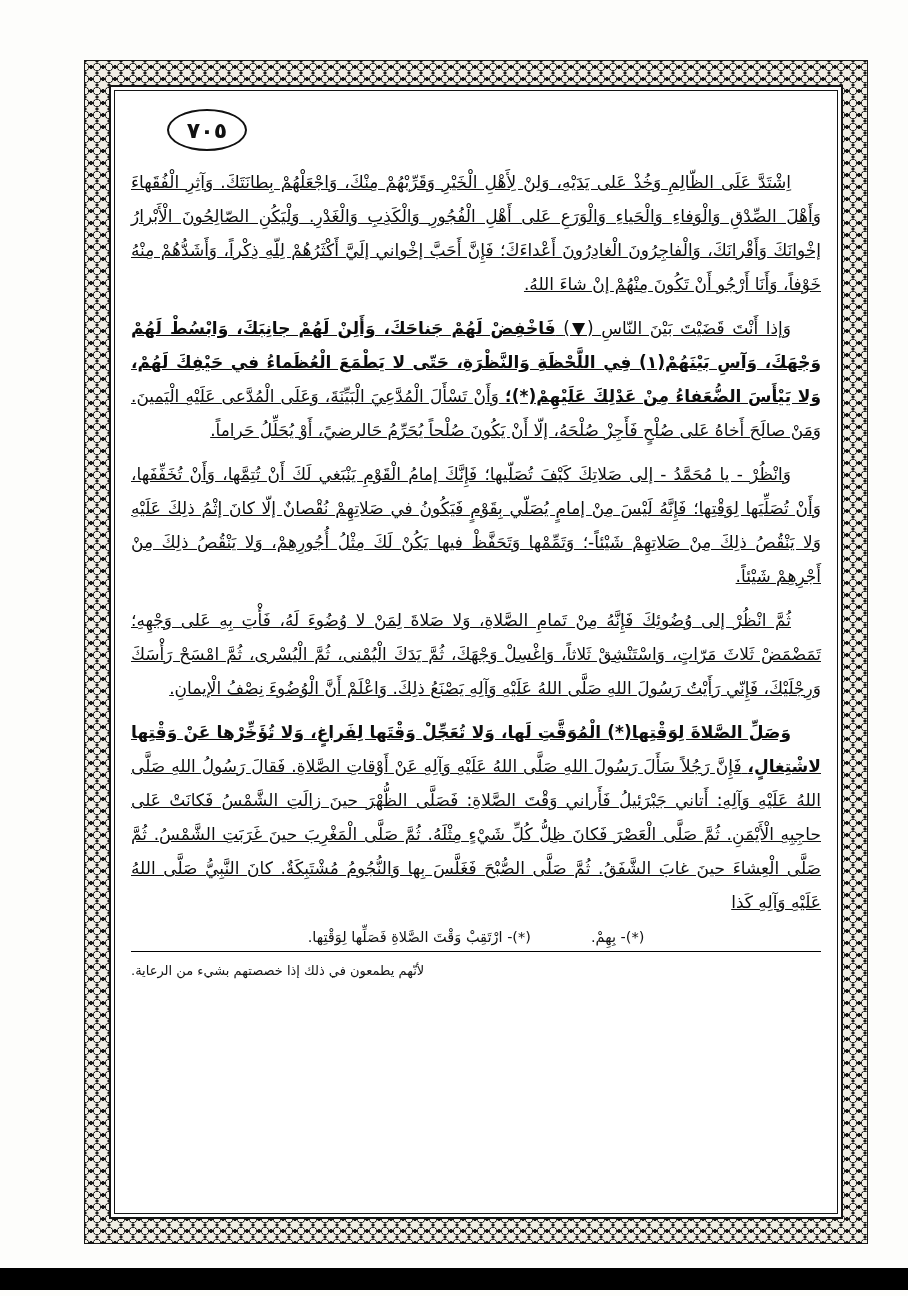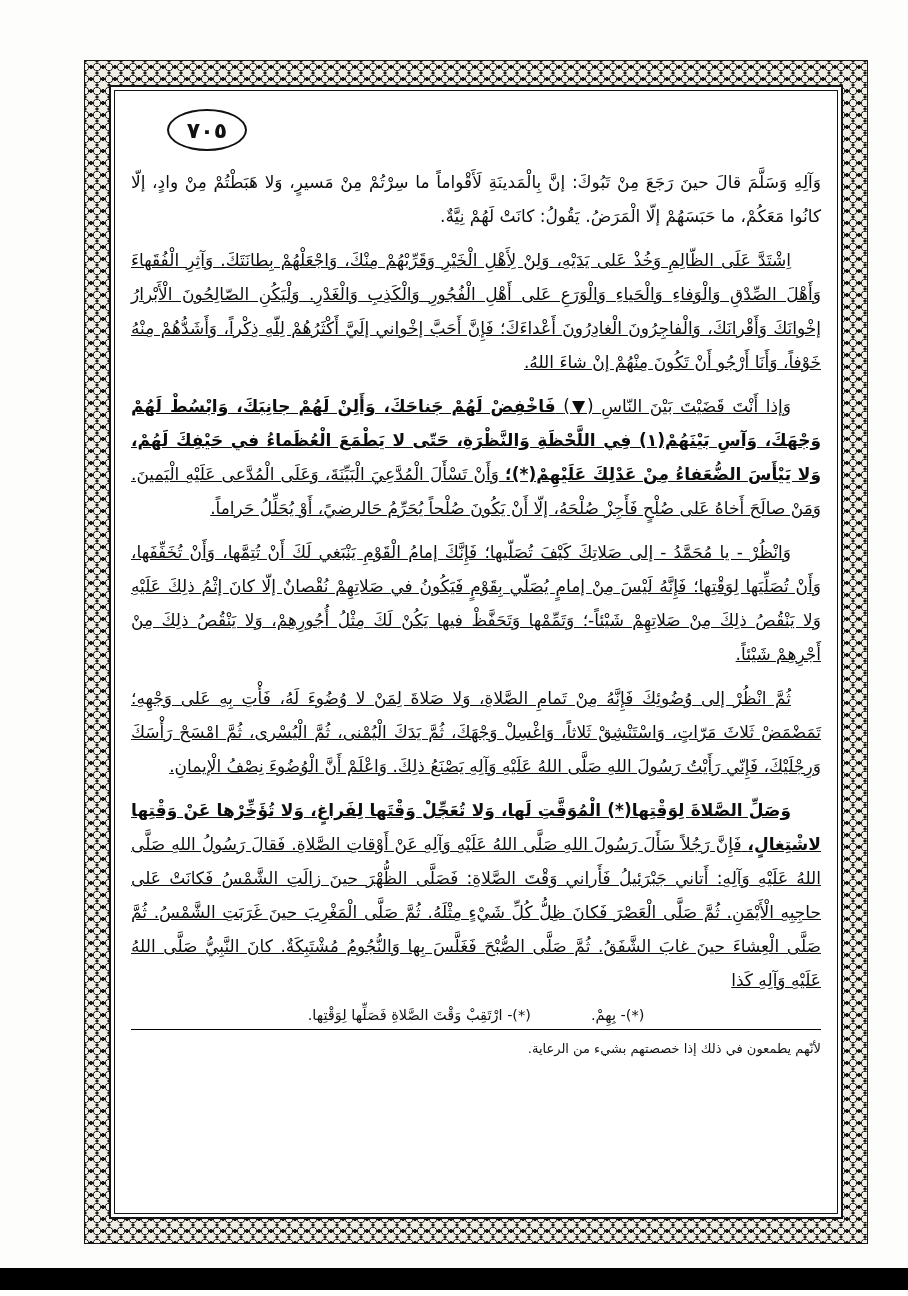--- a/index.html
+++ b/index.html
@@ -98,21 +98,21 @@
     border: 0; border-top: 1.5px solid #000;
     margin: 6px 0 7px;
   }
   .footnotes {
     direction: rtl;
     font-size: 13px;
     line-height: 1.8;
     color: #101010;
   }
   .fn-line { text-align: right; }
-  .fn-center { text-align: right; }
+  .fn-center { text-align: left; }
 
   
   .scan-bar {
     position: absolute;
     left: 0; right: 0; bottom: 6px;
     height: 22px;
     background: #000;
   }
 </style>
 </head>
@@ -124,21 +124,20 @@
     <div class="inner-frame">
       <div class="inner-frame2">
 
         <header class="header">
           <div class="page-number">
             <span>٧٠٥</span>
           </div>
         </header>
 
         <main class="body-text">
-          <p class="para">وَآلِهِ وَسَلَّمَ قالَ حينَ رَجَعَ مِنْ تَبُوكَ: إنَّ بِالْمَدينَةِ لَأَقْواماً ما سِرْتُمْ مِنْ مَسيرٍ، وَلا هَبَطْتُمْ مِنْ وادٍ، إلّا كانُوا مَعَكُمْ، ما حَبَسَهُمْ إلّا الْمَرَضُ. يَقُولُ: كانَتْ لَهُمْ نِيَّةٌ.</p>
 
           <p class="para indent">اِشْتَدَّ عَلَى الظّالِمِ وَخُذْ عَلى يَدَيْهِ، وَلِنْ لِأَهْلِ الْخَيْرِ وَقَرِّبْهُمْ مِنْكَ، وَاجْعَلْهُمْ بِطانَتَكَ. وَآثِرِ الْفُقَهاءَ وَأَهْلَ الصِّدْقِ وَالْوَفاءِ وَالْحَياءِ وَالْوَرَعِ عَلى أَهْلِ الْفُجُورِ وَالْكَذِبِ وَالْغَدْرِ. وَلْيَكُنِ الصّالِحُونَ الْأَبْرارُ إخْوانَكَ وَأَقْرانَكَ، وَالْفاجِرُونَ الْغادِرُونَ أَعْداءَكَ؛ فَإِنَّ أَحَبَّ إخْواني إلَيَّ أَكْثَرُهُمْ لِلّهِ ذِكْراً، وَأَشَدُّهُمْ مِنْهُ خَوْفاً، وَأَنَا أَرْجُو أَنْ تَكُونَ مِنْهُمْ إنْ شاءَ اللهُ.</p>
 
           <p class="para indent">
             <span>وَإذا أَنْتَ قَضَيْتَ بَيْنَ النّاسِ (▼)</span>
             <span class="bold">فَاخْفِضْ لَهُمْ جَناحَكَ، وَأَلِنْ لَهُمْ جانِبَكَ، وَابْسُطْ لَهُمْ وَجْهَكَ، وَآسِ بَيْنَهُمْ(١) فِي اللَّحْظَةِ وَالنَّظْرَةِ، حَتّى لا يَطْمَعَ الْعُظَماءُ في حَيْفِكَ لَهُمْ، وَلا يَيْأَسَ الضُّعَفاءُ مِنْ عَدْلِكَ عَلَيْهِمْ(*)؛</span>
             <span>وَأَنْ تَسْأَلَ الْمُدَّعِيَ الْبَيِّنَةَ، وَعَلَى الْمُدَّعى عَلَيْهِ الْيَمينَ. وَمَنْ صالَحَ أَخاهُ عَلى صُلْحٍ فَأَجِزْ صُلْحَهُ، إلّا أَنْ يَكُونَ صُلْحاً يُحَرِّمُ حَالرضيً، أَوْ يُحَلِّلُ حَراماً.</span>
           </p>
 
           <p class="para indent">وَانْظُرْ - يا مُحَمَّدُ - إلى صَلاتِكَ كَيْفَ تُصَلّيها؛ فَإِنَّكَ إمامُ الْقَوْمِ يَنْبَغي لَكَ أَنْ تُتِمَّها، وَأَنْ تُخَفِّفَها، وَأَنْ تُصَلِّيَها لِوَقْتِها؛ فَإِنَّهُ لَيْسَ مِنْ إمامٍ يُصَلّي بِقَوْمٍ فَيَكُونُ في صَلاتِهِمْ نُقْصانٌ إلّا كانَ إثْمُ ذلِكَ عَلَيْهِ وَلا يَنْقُصُ ذلِكَ مِنْ صَلاتِهِمْ شَيْئاً-؛ وَتَمِّمْها وَتَحَفَّظْ فيها يَكُنْ لَكَ مِثْلُ أُجُورِهِمْ، وَلا يَنْقُصُ ذلِكَ مِنْ أَجْرِهِمْ شَيْئاً.</p>

